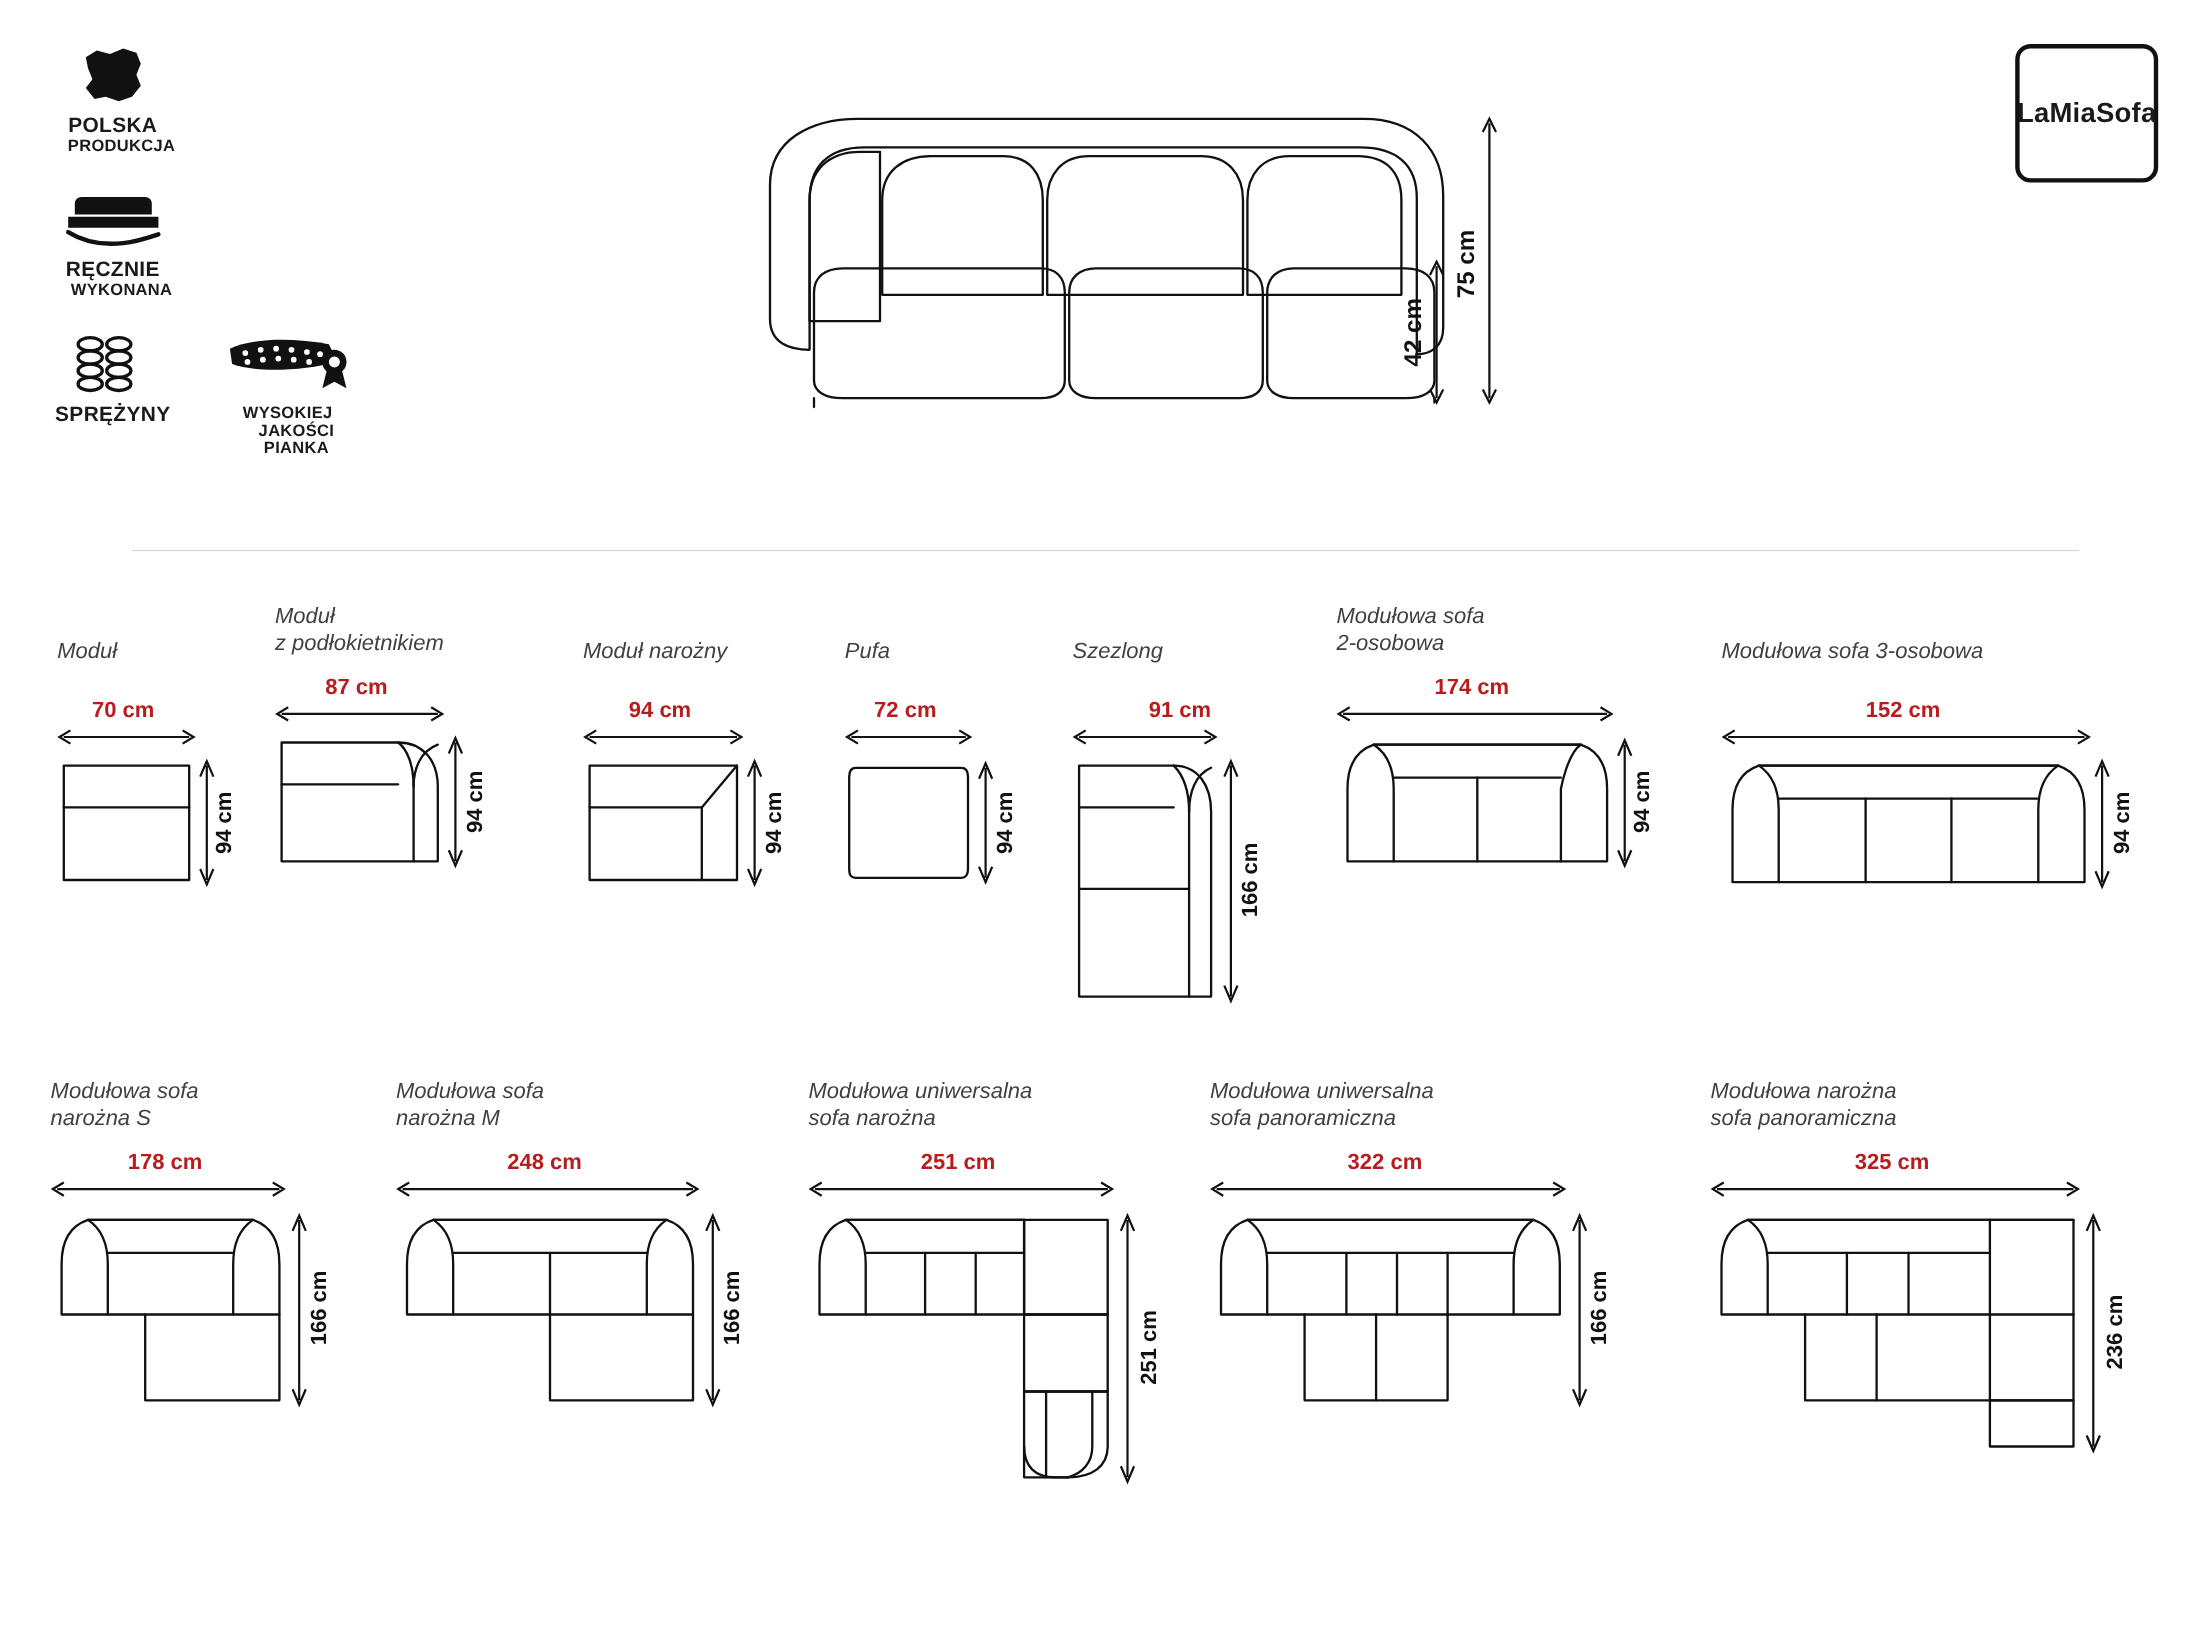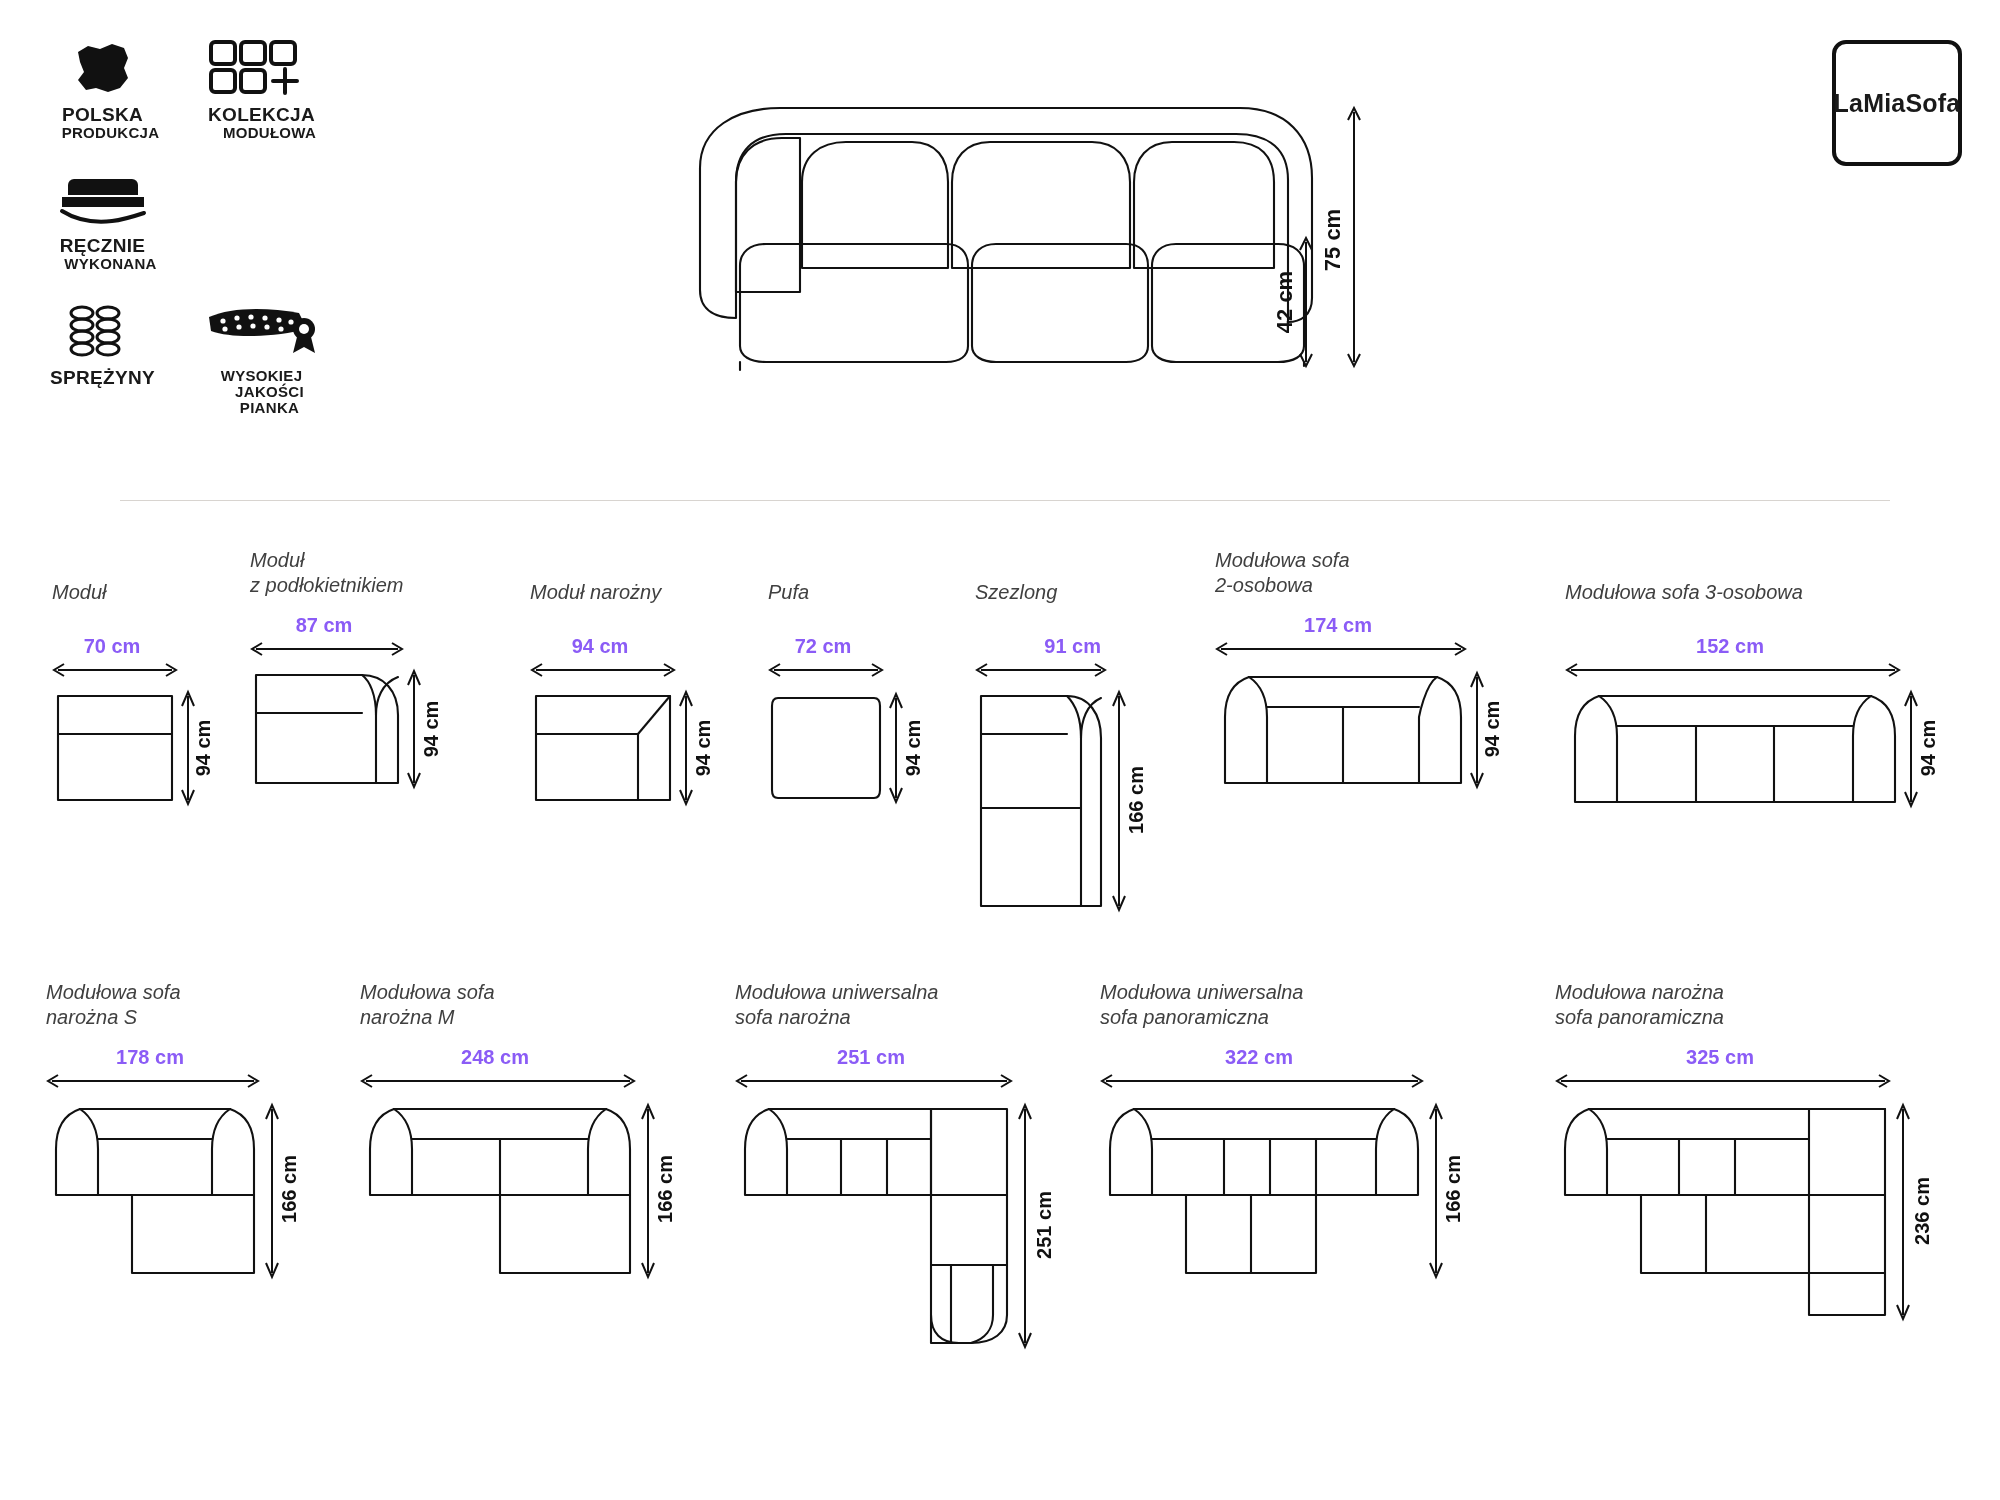--- a/index.html
+++ b/index.html
@@ -29,21 +29,21 @@
   
   .hero{position:absolute;left:640px;top:60px;width:760px;height:340px;}
   .hero-title{position:absolute;left:640px;top:385px;width:760px;text-align:center;
     font-size:36px;font-weight:bold;letter-spacing:3px;}
 
   .divider{position:absolute;left:120px;top:500px;width:1770px;height:1px;background:#d8d4d0;}
 
   
   .item{position:absolute;}
   .item .label{color:#404040;font-size:20px;line-height:1.25;font-weight:normal;white-space:pre-line;font-style:italic;}
-  .item .dim{color:#8b5cf6;font-size:20px;font-weight:bold;}
+  .item .dim{color:#b91c1c;font-size:20px;font-weight:bold;}
   svg{display:block;overflow:visible;}
   .ln{fill:none;stroke:#111;stroke-width:2.1;stroke-linejoin:round;stroke-linecap:round;}
   .arw{fill:none;stroke:#111;stroke-width:2;}
 </style>
 </head>
 <body>
 
 <div class="page">
 
   <div class="features">
@@ -52,34 +52,20 @@
       <div class="feat">
         <div class="ico">
           <svg width="62" height="58" viewBox="0 0 62 58">
             <path d="M8 22 L6 12 L16 6 L28 9 L40 4 L52 8 L56 18 L52 28 L56 38 L48 48 L36 52 L24 48 L14 50 L6 40 L12 32 Z" fill="#111"></path>
           </svg>
         </div>
         <div class="t1">POLSKA</div>
         <div class="t2">PRODUKCJA</div>
       </div>
 
-      <div class="feat">
-        <div class="ico">
-          <svg width="110" height="62" viewBox="0 0 110 62">
-            <rect x="4" y="6" width="24" height="22" rx="4" fill="none" stroke="#111" stroke-width="4"></rect>
-            <rect x="34" y="6" width="24" height="22" rx="4" fill="none" stroke="#111" stroke-width="4"></rect>
-            <rect x="64" y="6" width="24" height="22" rx="4" fill="none" stroke="#111" stroke-width="4"></rect>
-            <rect x="4" y="34" width="24" height="22" rx="4" fill="none" stroke="#111" stroke-width="4"></rect>
-            <rect x="34" y="34" width="24" height="22" rx="4" fill="none" stroke="#111" stroke-width="4"></rect>
-            <path d="M66 45 h24 M78 33 v24" stroke="#111" stroke-width="4" stroke-linecap="round"></path>
-          </svg>
-        </div>
-        <div class="t1">KOLEKCJA</div>
-        <div class="t2">MODUŁOWA</div>
-      </div>
     </div>
 
     <div class="feat-row">
       <div class="feat">
         <div class="ico">
           <svg width="86" height="58" viewBox="0 0 86 58">
             <path d="M14 8 h58 a6 6 0 0 1 6 6 v10 h-70 v-10 a6 6 0 0 1 6 -6 z" fill="#111"></path>
             <path d="M2 26 h82 v10 h-82 z" fill="#111"></path>
             <path d="M2 40 C18 50 34 52 52 50 C62 49 72 46 84 42" fill="none" stroke="#111" stroke-width="4" stroke-linecap="round"></path>
           </svg>

